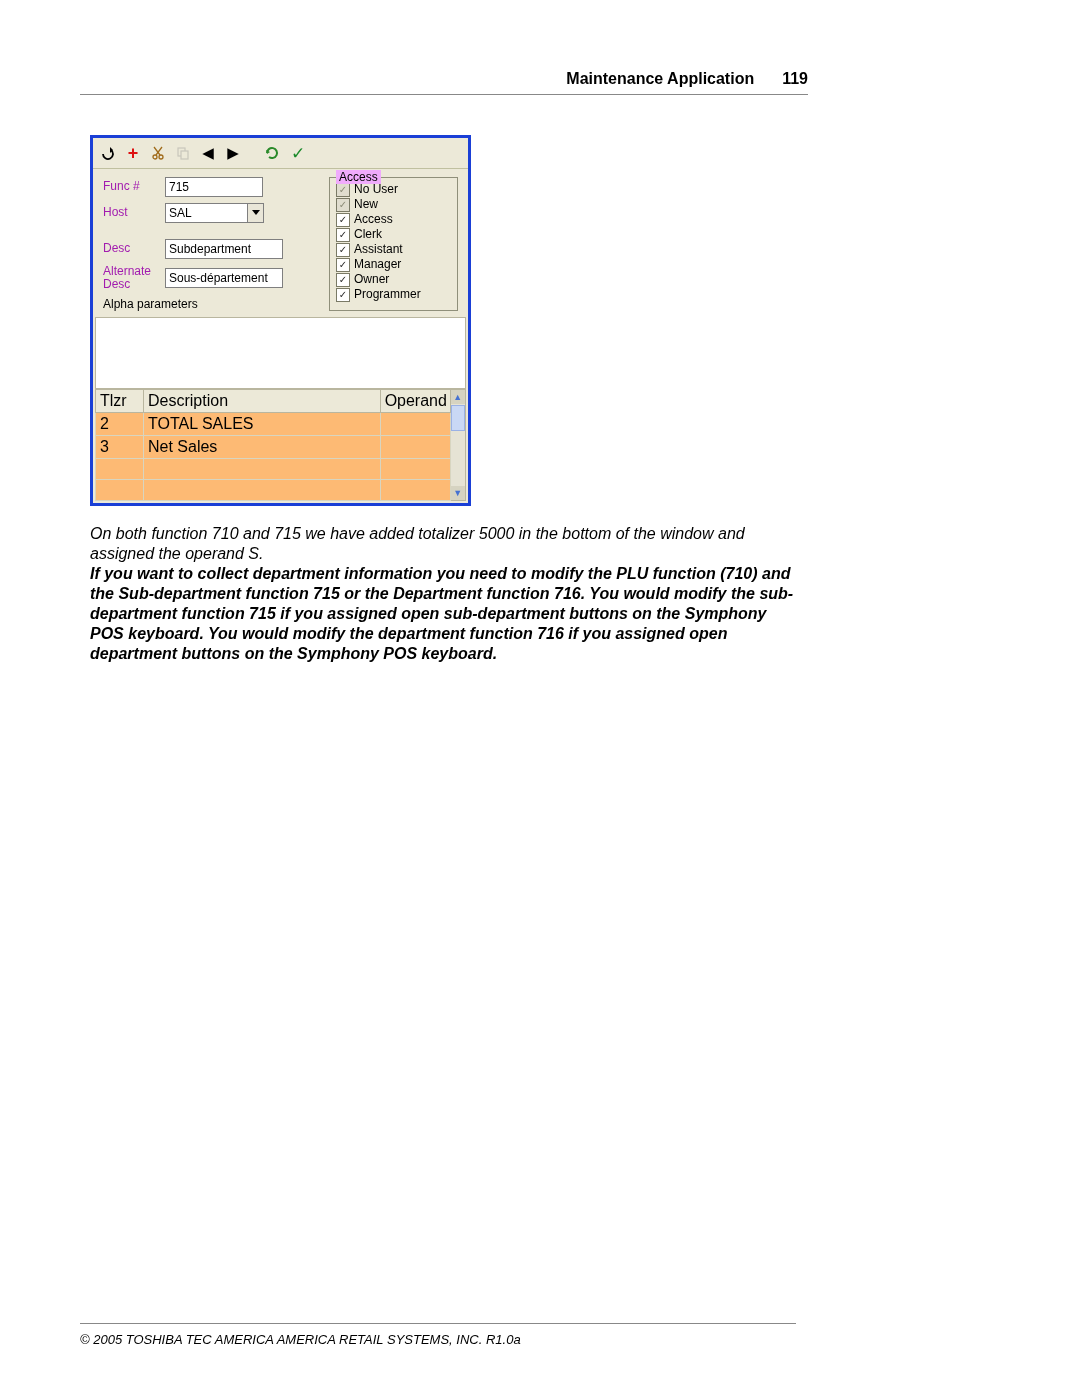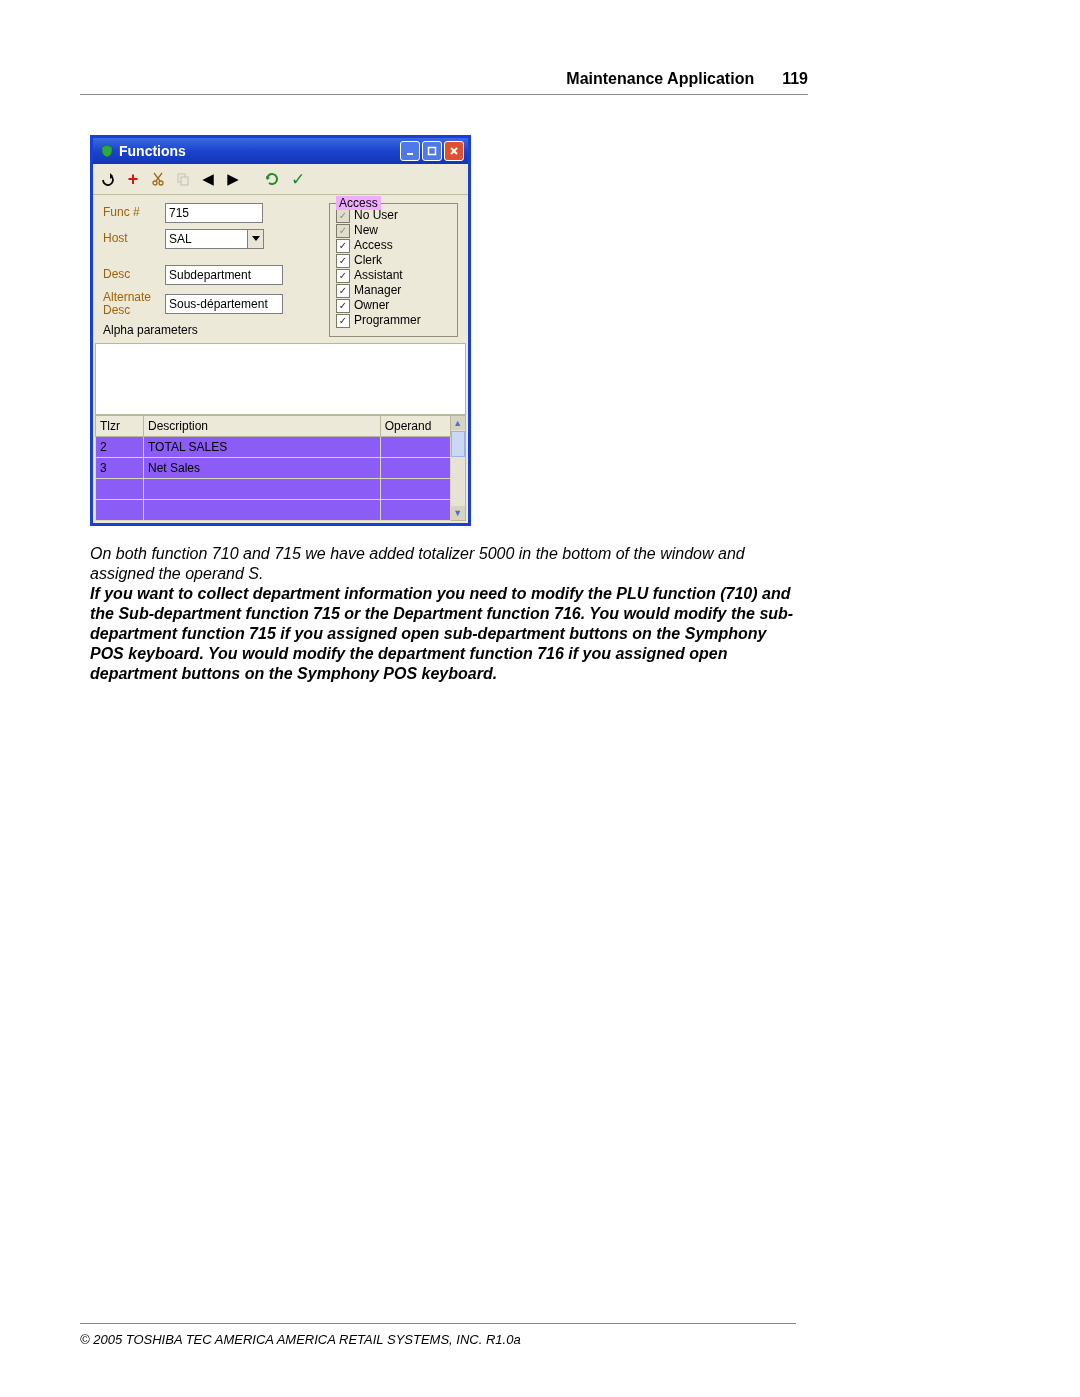--- a/index.html
+++ b/index.html
@@ -99,21 +99,21 @@
     flex: 1;
   }
   .form-row {
     display: flex;
     align-items: center;
     margin-bottom: 6px;
   }
   .form-label {
     width: 62px;
     font-size: 12px;
-    color: #a16207;
+    color: #a21caf;
     line-height: 1.1;
   }
   .form-input {
     border: 1px solid #7f7f7f;
     background: #fff;
     font-size: 12px;
     padding: 1px 3px;
     height: 16px;
     font-family: Tahoma, sans-serif;
   }
@@ -176,23 +176,23 @@
   }
 
   .table-wrap {
     display: flex;
     margin: 0 2px 2px 2px;
   }
   table.data {
     border-collapse: collapse;
     width: 100%;
     table-layout: fixed;
-    background: #8b5cf6;
+    background: #fdba74;
     border: 1px solid #b9b69f;
-    font-size: 12px;
+    font-size: 16px;
   }
   table.data th {
     background: #ece9d8;
     border: 1px solid #b9b69f;
     text-align: left;
     font-weight: normal;
     padding: 2px 4px;
     height: 16px;
   }
   table.data td {
@@ -252,44 +252,20 @@
 
 <div class="page">
 
   <div class="page-header">
     <span class="page-header-title">Maintenance Application</span>
     <span class="page-header-number">119</span>
   </div>
 
   <div class="window">
 
-    <div class="titlebar">
-      <span class="titlebar-icon">
-        <svg width="14" height="14" viewBox="0 0 14 14">
-          <path d="M7 1 L12 3 L12 7 C12 10 9.5 12.5 7 13 C4.5 12.5 2 10 2 7 L2 3 Z" fill="#2fa83e" stroke="#0b611a" stroke-width="0.5"></path>
-        </svg>
-      </span>
-      <span class="titlebar-title">Functions</span>
-      <span class="winbtn winbtn-min">
-        <svg width="10" height="10">
-            <line x1="2" y1="8" x2="8" y2="8" stroke="#fff" stroke-width="2"></line>
-          </svg>
-      </span>
-      <span class="winbtn winbtn-max">
-        <svg width="10" height="10">
-            <rect x="1.5" y="1.5" width="7" height="7" fill="none" stroke="#fff" stroke-width="1.5"></rect>
-          </svg>
-      </span>
-      <span class="winbtn winbtn-close">
-        <svg width="10" height="10">
-            <line x1="2" y1="2" x2="8" y2="8" stroke="#fff" stroke-width="2"></line>
-            <line x1="8" y1="2" x2="2" y2="8" stroke="#fff" stroke-width="2"></line>
-          </svg>
-      </span>
-    </div>
 
     <div class="toolbar">
       <span class="tool-icon">
         <svg width="16" height="14" viewBox="0 0 16 14">
             <path d="M11 4 A5 5 0 1 1 3 8" fill="none" stroke="#000" stroke-width="1.8"></path>
             <path d="M10 1 L13 4 L10 7 Z" fill="#000"></path>
           </svg>
       </span>
       <span class="tool-icon" style="color:#d11; font-weight:bold; font-size:18px;">+</span>
       <span class="tool-icon">

